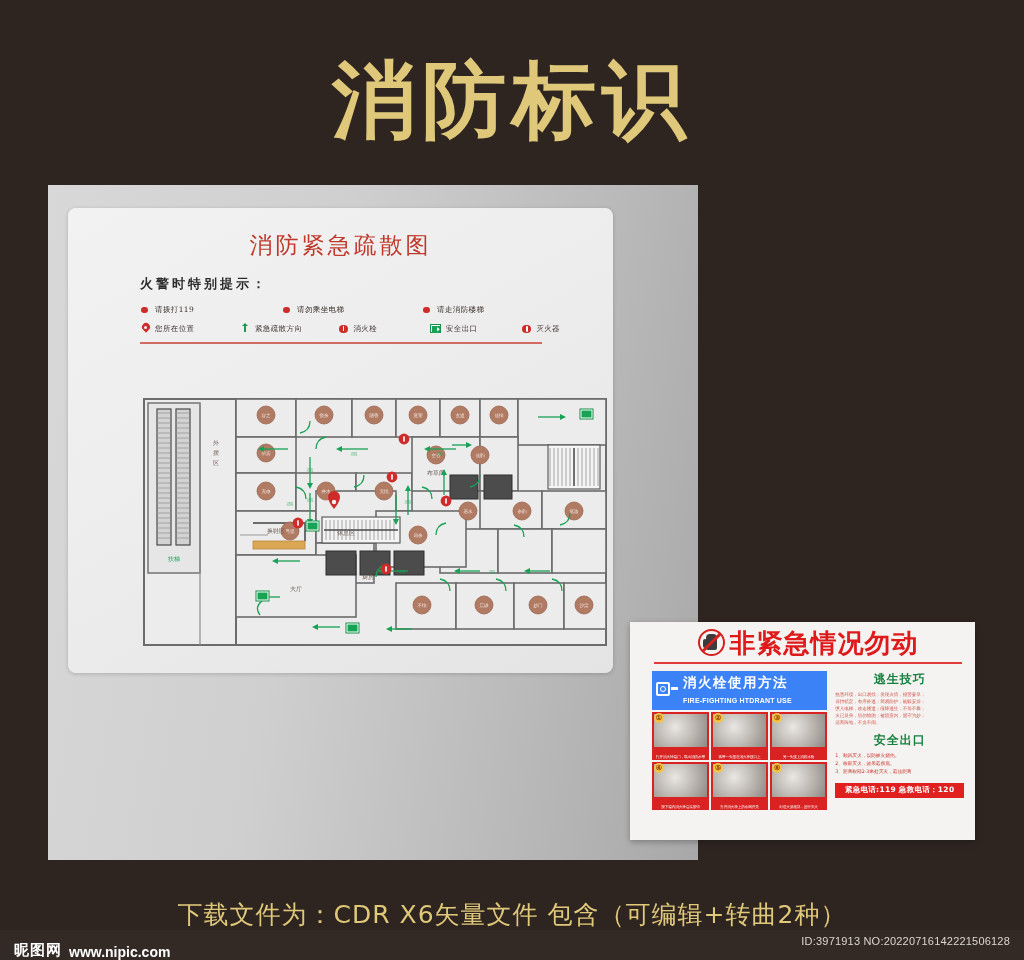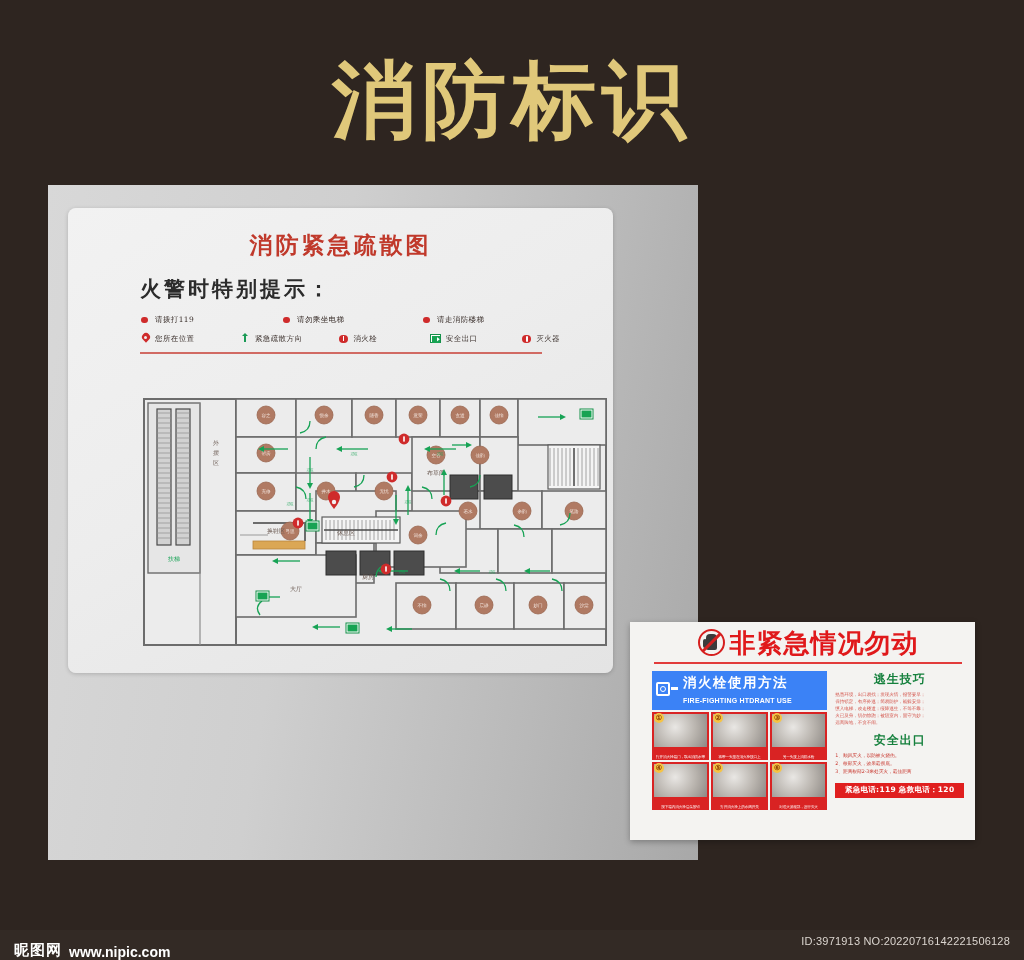--- a/index.html
+++ b/index.html
@@ -35,32 +35,32 @@
     position: absolute; left: 68px; top: 208px;
     width: 545px; height: 465px;
     background: linear-gradient(150deg, #f2f2f2 0%, #ededed 45%, #e4e4e4 100%);
     border-radius: 8px;
     box-shadow: 0 1px 4px rgba(0,0,0,.18);
     overflow: hidden;
   }
   .evac-head { text-align: center; padding-top: 22px; }
   .evac-title-cn {
     font-family: "DejaVu Serif", "Liberation Serif", serif;
-    font-weight: bold; font-size: 23px; letter-spacing: 3px;
+    font-weight: normal; font-size: 23px; letter-spacing: 3px;
     color: #c0392b;
   }
   .evac-title-en {
     font-family: "Liberation Serif", serif;
     font-size: 9.5px; letter-spacing: 1.1px; color: #c0544a;
     margin-top: 3px;
   }
   .evac-prompt {
     margin: 14px 0 0 72px;
     font-family: "DejaVu Serif", "Liberation Serif", serif;
-    font-weight: bold; font-size: 21px; letter-spacing: 3px; color: #2b2b2b;
+    font-weight: bold; font-size: 13px; letter-spacing: 3px; color: #2b2b2b;
   }
 
   .legend { margin: 11px 0 0 72px; width: 420px; position: relative; }
   .legend-row { display: flex; margin-bottom: 8px; }
   .legend-item { display: flex; align-items: center; font-size: 7.5px;
                  font-family: "DejaVu Serif","Liberation Serif",serif; color: #3a2f2b; }
   .legend-item .lbl { letter-spacing: .4px; white-space: nowrap; }
   .li-w1 { width: 142px; } .li-w2 { width: 140px; } .li-w3 { width: 130px; }
   .ic { width: 11px; height: 11px; margin-right: 4px; position: relative; flex: 0 0 auto; }
   .ic-dot::before { content:""; position:absolute; left:1px; top:2.5px;
@@ -657,20 +657,21 @@
             <div class="hc-line2">1、顺风灭火，以防被火烧伤。</div>
             <div class="hc-line2">2、根部灭火，效果最彻底。</div>
             <div class="hc-line2">3、距离根部2-3米处灭火，最佳距离</div>
           </div>
         </div>
         <div class="hc-phone">紧急电话:119  急救电话：120</div>
       </div>
     </div>
   </div>
 
+  <div class="caption">下载文件为：CDR X6矢量文件  包含（可编辑+转曲2种）</div>
 
   <div class="footer-bar">
     <span class="brand-cn">昵图网</span>
     <span class="brand-url">www.nipic.com</span>
   </div>
   <div class="id-tag">ID:3971913 NO:20220716142221506128</div>
 
 </div>
 
 </body></html>

